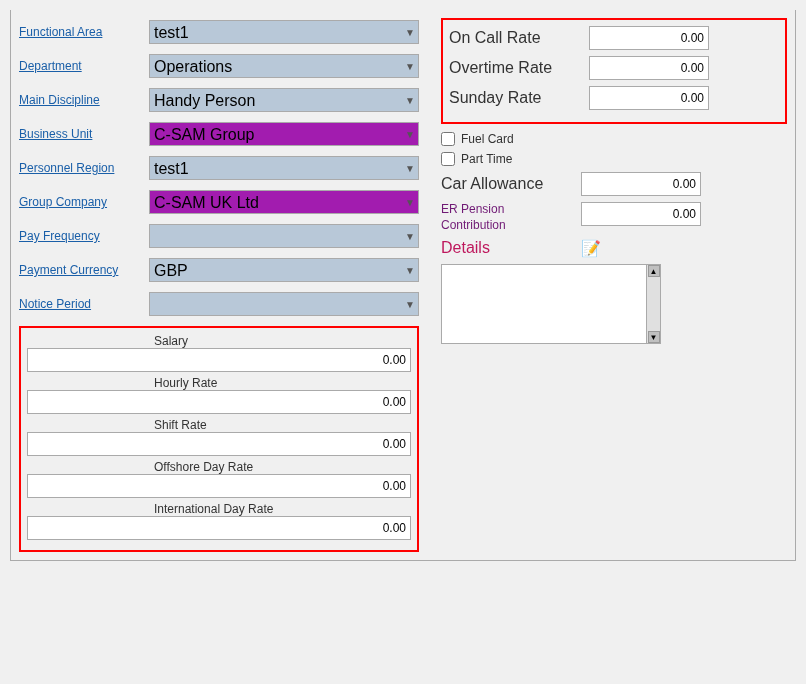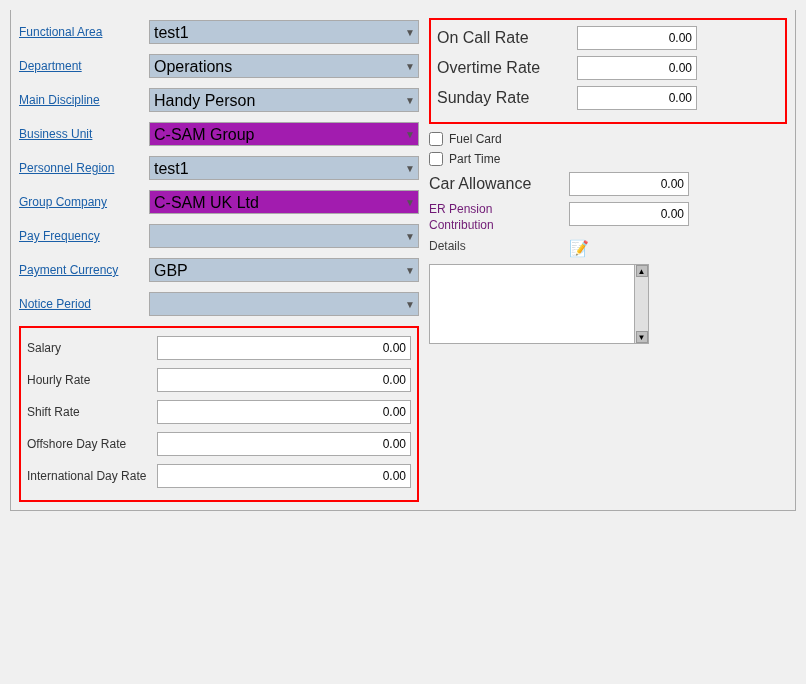--- a/index.html
+++ b/index.html
@@ -34,21 +34,21 @@
     }
     .tab.active {
       background: #d0d0d0;
       font-weight: bold;
     }
     .content-area {
       background: #f0f0f0;
       border: 1px solid #aaa;
       border-top: none;
       display: flex;
-      gap: 0;
+      gap: 12px;
       padding: 8px;
     }
     .left-panel {
       width: 400px;
       flex-shrink: 0;
     }
     .right-panel {
       flex: 1;
       padding-left: 10px;
     }
@@ -112,20 +112,21 @@
       color: #555;
     }
     
     .red-border-section {
       border: 2px solid red;
       padding: 6px;
       margin-top: 8px;
     }
     .red-border-section .form-row {
       margin-bottom: 4px;
+      flex-direction: column;
     }
     .numeric-input {
       width: 100%;
       height: 24px;
       border: 1px solid #aaa;
       background: #fff;
       font-size: 12px;
       padding: 0 4px;
       text-align: right;
     }
@@ -186,22 +187,22 @@
       line-height: 1.3;
     }
     .details-section {
       display: flex;
       align-items: flex-start;
       margin-bottom: 4px;
     }
     .details-label {
       width: 140px;
       flex-shrink: 0;
-      color: #404040;
-      font-size: 12px;
+      color: #be185d;
+      font-size: 16px;
     }
     .details-icon {
       color: #d4a020;
       font-size: 16px;
       cursor: pointer;
       margin-bottom: 2px;
     }
     .text-area-container {
       display: flex;
       align-items: flex-start;

